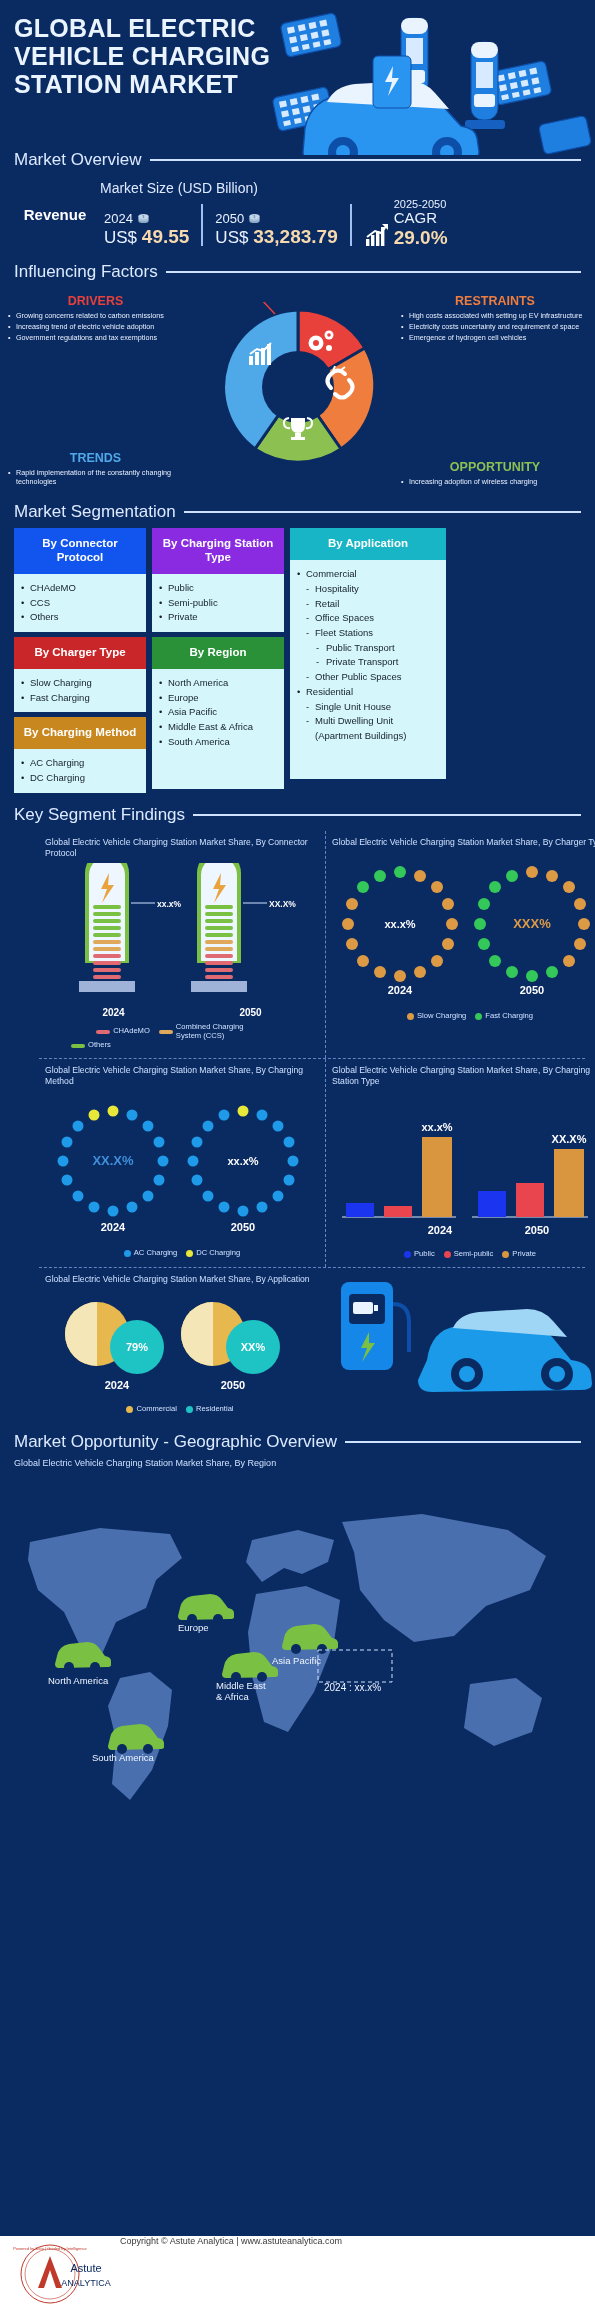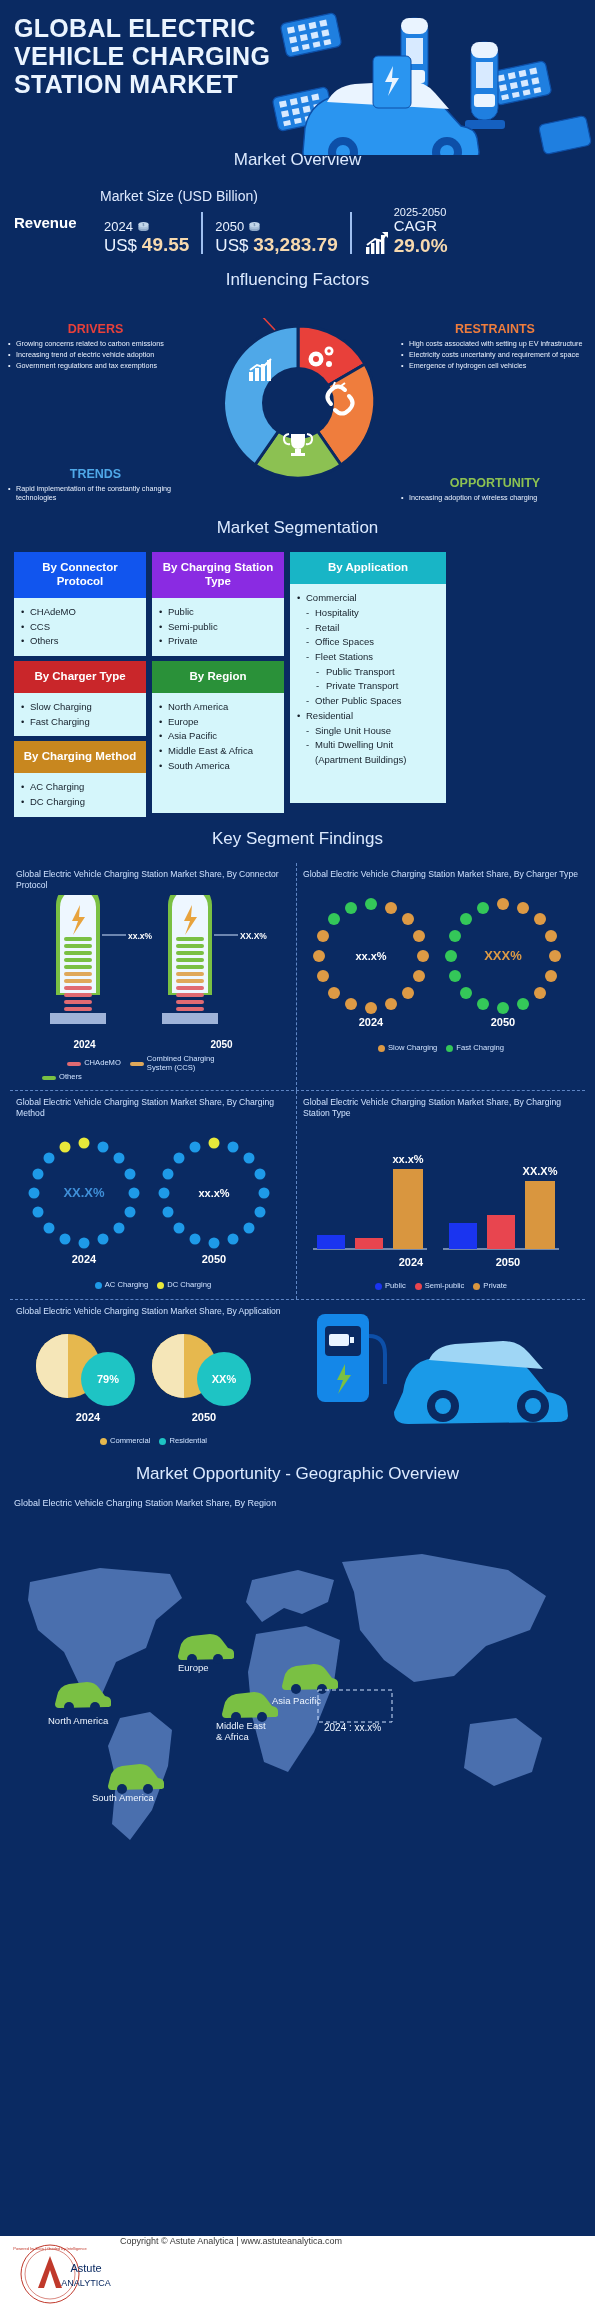--- a/index.html
+++ b/index.html
@@ -14,44 +14,44 @@
   
   .hero { position:relative; height:150px; padding:14px 0 0 14px; }
   .hero h1 {
     font-size:25px; line-height:1.12; font-weight:bold;
     letter-spacing:.3px; color:#eaf4ff; max-width:300px;
     text-transform:uppercase;
   }
   .hero-art { position:absolute; right:0; top:0; width:330px; height:155px; }
 
   
-  .sec-head { display:flex; align-items:center; gap:8px; padding:0 14px; margin-bottom:6px;flex-direction:column; }
+  .sec-head { display:flex; align-items:center; gap:8px; padding:0 14px; margin-bottom:6px; }
   .sec-head .t { font-size:17px; color:#dceaff; white-space:nowrap; }
   .sec-head .rule { flex:1; height:2px; background:#cfe2ff; }
 
   
   .revenue-wrap { display:flex; align-items:center; padding:4px 14px 0 14px; }
-  .rev-label { font-size:15px; font-weight:bold; color:#fff; width:82px; }
+  .rev-label { font-size:15px; font-weight:bold; color:#fff; width:82px;text-align:center; }
   .rev-body { flex:1; }
   .rev-title { font-size:14px; color:#dfeaff; margin-bottom:2px; margin-left:4px; }
   .rev-row { display:flex; align-items:flex-end; }
   .rev-cell { padding:0 8px; }
   .rev-year { font-size:13px; color:#eaf2ff; display:flex; align-items:center; gap:4px;}
   .rev-val { font-size:17px; color:#eaf2ff; white-space:nowrap; }
   .rev-val b { color:#f7d9ae; font-size:19px; }
   .rev-div { width:2px; align-self:stretch; background:#9fc0f0; margin:6px 4px 2px 4px; }
   .cagr { text-align:left; display:flex; align-items:flex-end; gap:4px; }
   .cagr-txt { line-height:1.12; }
   .cagr-yrs { font-size:11px; color:#eaf2ff; }
   .cagr-lbl { font-size:15px; color:#eaf2ff; }
   .cagr-val { font-size:19px; font-weight:bold; color:#f7d9ae; }
 
   
   .infl { position:relative; height:210px; margin-top:8px; }
-  .infl-col { position:absolute; width:175px;margin-top:12px; }
+  .infl-col { position:absolute; width:175px; }
   .infl h4 { font-size:12.5px; font-weight:bold; margin-bottom:3px; }
   .infl ul { list-style:none; }
   .infl li { font-size:7.2px; line-height:1.38; color:#eaf2ff; padding-left:8px; position:relative; margin-bottom:1px;}
   .infl li:before { content:"•"; position:absolute; left:0; color:#eaf2ff; }
   .c-drivers { color:#e8403a; }
   .c-restraints { color:#ef7d3d; }
   .c-trends { color:#4fa8e8; }
   .c-opp { color:#8cc152; }
   .donut { position:absolute; left:50%; top:12px; transform:translateX(-50%); width:170px; height:170px; }
 
@@ -63,21 +63,21 @@
   .seg-bd { background:#d5f6fb; color:#16202b; font-size:9.5px; padding:7px 6px; }
   .seg-bd ul { list-style:none; }
   .seg-bd li { padding-left:10px; position:relative; line-height:1.55; }
   .seg-bd li.b1:before { content:"•"; position:absolute; left:1px; }
   .seg-bd li.b2 { padding-left:19px; }
   .seg-bd li.b2:before { content:"-"; position:absolute; left:10px; }
   .seg-bd li.b3 { padding-left:30px; }
   .seg-bd li.b3:before { content:"-"; position:absolute; left:20px; }
 
   
-  .find-grid { padding:0 10px; }
+  .find-grid { padding:0 10px;margin-left:29px; }
   .find-row { display:flex; }
   .find-cell { position:relative; padding:6px 6px 8px 6px; }
   .find-t { font-size:8.6px; color:#cfe2ff; line-height:1.3; margin-bottom:4px; }
   .vdash { border-right:1.5px dashed #5f86c5; }
   .hdash { border-bottom:1.5px dashed #5f86c5; }
   .yr { font-size:10px; font-weight:bold; color:#fff; text-align:center; }
   .lgd { display:flex; justify-content:center; gap:9px; flex-wrap:wrap; margin-top:5px; }
   .lgd span { font-size:7.6px; color:#cfe2ff; display:flex; align-items:center; gap:3px; line-height:1.15;}
   .dot { width:7px; height:7px; border-radius:50%; display:inline-block; flex:none;}
   .bar-lg { width:14px; height:4px; border-radius:2px; display:inline-block; flex:none;}

